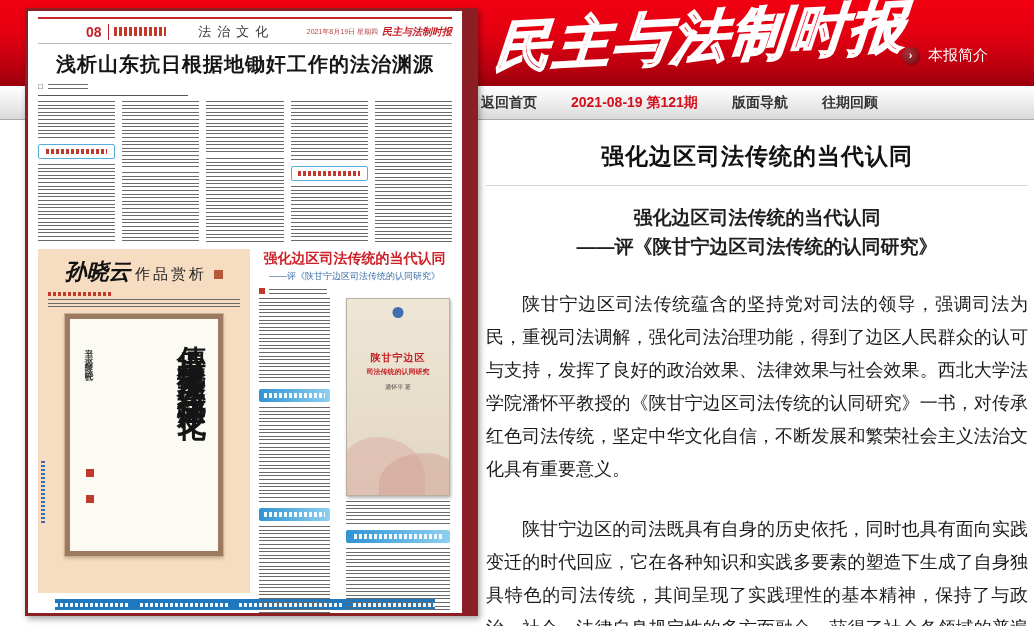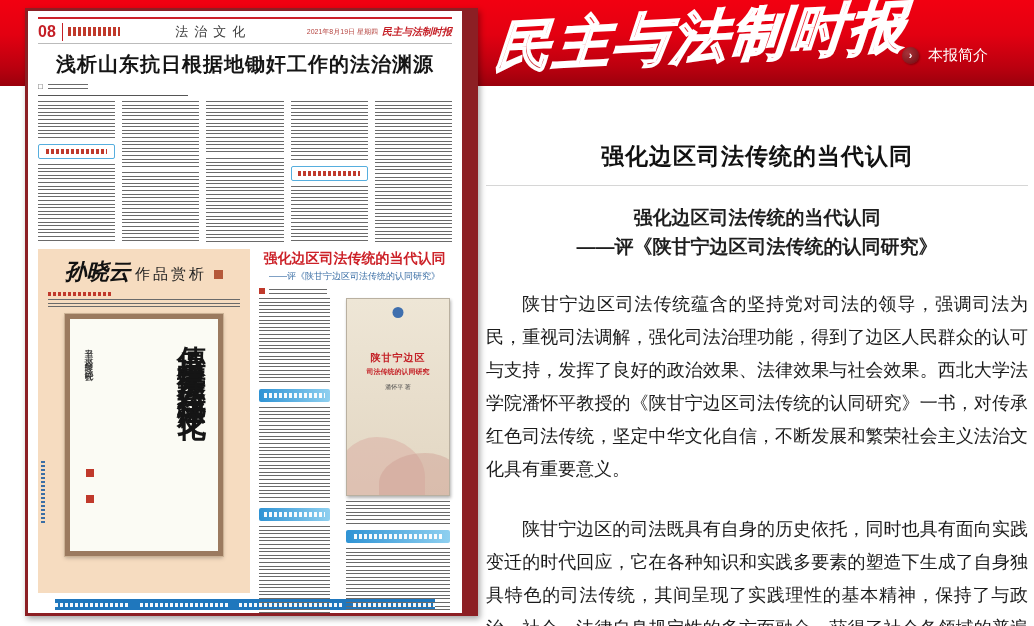--- a/index.html
+++ b/index.html
@@ -45,22 +45,22 @@
     margin:4px 0 12px; }
 
   
   .paper-frame { position:absolute; left:25px; top:8px; width:453px; height:608px;
     background:#fff; border:3px solid #8c1f24; border-right-width:16px;
     box-shadow:2px 3px 6px rgba(0,0,0,.35); overflow:hidden; }
   .paper-inner { position:relative; width:100%; height:100%; padding:6px 10px 4px; }
   .p-redline { height:2px; background:#cc2229; margin-bottom:3px; }
   .p-head { display:flex; align-items:center; height:22px; border-bottom:1px solid #bbb;
     padding-bottom:2px; }
-  .p-pageno { color:#c51f26; font-size:16px; font-weight:bold; padding-right:6px;
-    border-right:1px solid #c51f26; }
+  .p-pageno { color:#c51f26; font-size:14px; font-weight:bold; padding-right:6px;
+    border-right:1px solid #c51f26;margin-left:48px; }
   .p-head-left-lines { width:52px; margin-left:5px; }
   .p-section { flex:1; text-align:center; font-size:13px; color:#3a3a3a; letter-spacing:6px; }
   .p-date { font-size:7px; color:#b5433f; margin-right:4px; white-space:nowrap; }
   .p-masthead { font-family:"DejaVu Serif",serif; font-style:italic; font-weight:bold;
     font-size:10px; color:#c51f26; white-space:nowrap; }
   .p-headline { text-align:center; font-size:20px; font-weight:bold; color:#151515;
     letter-spacing:1px; margin:7px 0 4px; }
   .p-byline { width:150px; display:flex; align-items:center; gap:5px;
     border-bottom:1px solid #555; padding-bottom:4px; margin-bottom:5px; }
   .p-byline .sq { font-size:8px; color:#333; }
@@ -151,20 +151,26 @@
 <div class="page">
 
   <div class="site-header">
     <div class="site-logo">民主与法制时报</div>
     <div class="intro-link">
       <span class="intro-icon">›</span>
       <span>本报简介</span>
     </div>
   </div>
 
+  <div class="nav-bar">
+    <span class="nav-item">返回首页</span>
+    <span class="nav-item current">2021-08-19 第121期</span>
+    <span class="nav-item">版面导航</span>
+    <span class="nav-item">往期回顾</span>
+  </div>
 
   <div class="content">
     <div class="art-title">强化边区司法传统的当代认同</div>
     <div class="divider"></div>
     <div class="art-subtitle">
       <div>强化边区司法传统的当代认同</div>
       <div>——评《陕甘宁边区司法传统的认同研究》</div>
     </div>
     <div class="art-body">
       <p>陕甘宁边区司法传统蕴含的坚持党对司法的领导，强调司法为民，重视司法调解，强化司法治理功能，得到了边区人民群众的认可与支持，发挥了良好的政治效果、法律效果与社会效果。西北大学法学院潘怀平教授的《陕甘宁边区司法传统的认同研究》一书，对传承红色司法传统，坚定中华文化自信，不断发展和繁荣社会主义法治文化具有重要意义。</p>

